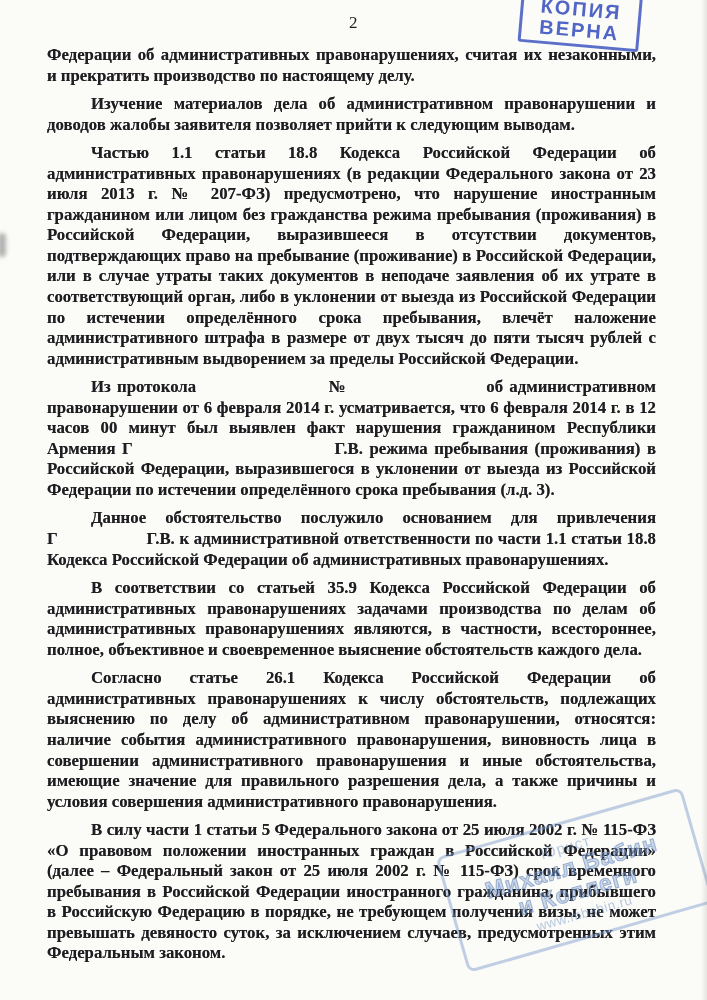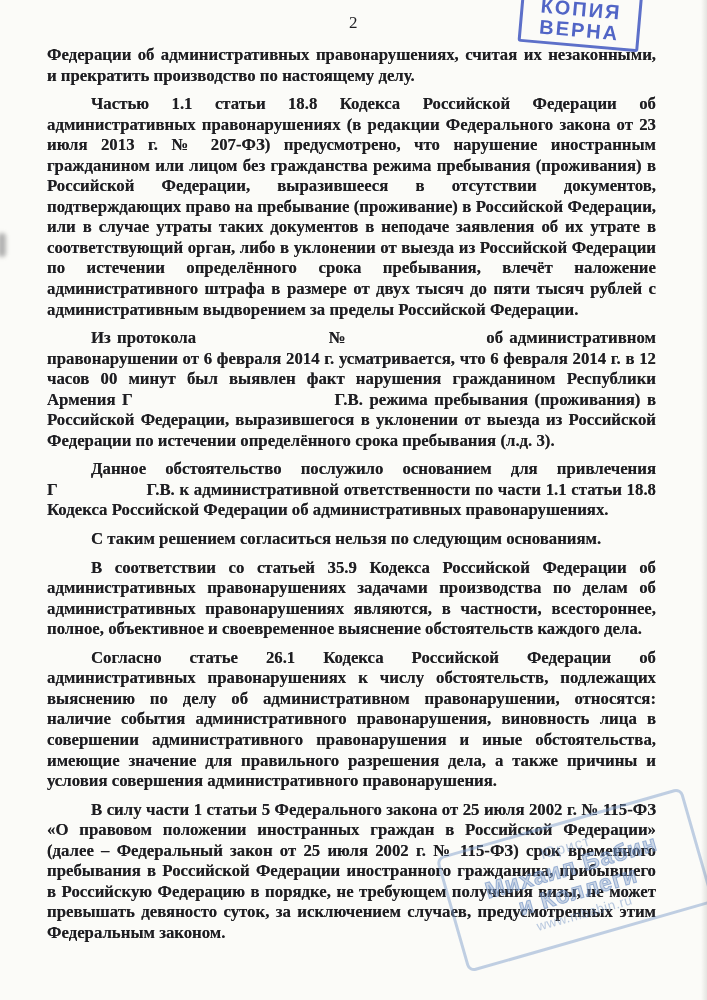--- a/index.html
+++ b/index.html
@@ -102,24 +102,24 @@
 
   <div class="page-number">2</div>
 
   <div class="stamp">
     <div class="stamp-line">КОПИЯ</div>
     <div class="stamp-line">ВЕРНА</div>
   </div>
 
   <div class="text-body" id="paragraphs">
       <p class="para">Федерации об административных правонарушениях, считая их незаконными, и прекратить производство по настоящему делу.</p>
+      <p class="para indent">Изучение материалов дела об административном правонарушении и доводов жалобы заявителя позволяет прийти к следующим выводам.</p>
       <p class="para indent">Частью 1.1 статьи 18.8 Кодекса Российской Федерации об административных правонарушениях (в редакции Федерального закона от 23 июля 2013 г. № 207-ФЗ) предусмотрено, что нарушение иностранным гражданином или лицом без гражданства режима пребывания (проживания) в Российской Федерации, выразившееся в отсутствии документов, подтверждающих право на пребывание (проживание) в Российской Федерации, или в случае утраты таких документов  в неподаче заявления об их утрате в соответствующий орган, либо в уклонении от выезда из Российской Федерации по истечении определённого срока пребывания, влечёт наложение административного штрафа в размере от двух тысяч до пяти тысяч рублей с административным выдворением за пределы Российской Федерации.</p>
       <p class="para indent">Из протокола&nbsp;&nbsp;&nbsp;&nbsp;&nbsp;&nbsp;&nbsp;&nbsp;&nbsp;&nbsp;&nbsp;&nbsp;&nbsp;&nbsp;&nbsp;&nbsp;&nbsp;&nbsp;&nbsp;&nbsp; №&nbsp;&nbsp;&nbsp;&nbsp;&nbsp;&nbsp;&nbsp;&nbsp;&nbsp;&nbsp;&nbsp;&nbsp;&nbsp;&nbsp;&nbsp;&nbsp;&nbsp;&nbsp;&nbsp;&nbsp;&nbsp; об административном правонарушении от 6 февраля 2014 г. усматривается, что 6 февраля 2014 г. в 12 часов 00 минут был выявлен факт нарушения гражданином Республики Армения Г&nbsp;&nbsp;&nbsp;&nbsp;&nbsp;&nbsp;&nbsp;&nbsp;&nbsp;&nbsp;&nbsp;&nbsp;&nbsp;&nbsp;&nbsp;&nbsp;&nbsp;&nbsp;&nbsp;&nbsp;&nbsp;&nbsp;&nbsp;&nbsp;&nbsp;&nbsp;&nbsp;&nbsp;&nbsp;&nbsp; Г.В. режима пребывания (проживания) в Российской Федерации, выразившегося в уклонении от выезда из Российской Федерации по истечении определённого срока пребывания (л.д. 3).</p>
       <p class="para indent">Данное обстоятельство послужило основанием для привлечения Г&nbsp;&nbsp;&nbsp;&nbsp;&nbsp;&nbsp;&nbsp;&nbsp;&nbsp;&nbsp;&nbsp;&nbsp;&nbsp;&nbsp;&nbsp;&nbsp;&nbsp;&nbsp; Г.В. к административной ответственности по части 1.1 статьи 18.8 Кодекса Российской Федерации об административных правонарушениях.</p>
-      <p class="para indent">С таким решением согласиться нельзя по следующим основаниям.</p>
       <p class="para indent">В соответствии со статьей 35.9 Кодекса Российской Федерации об административных правонарушениях задачами производства по делам об административных правонарушениях являются, в частности, всестороннее, полное, объективное и своевременное выяснение обстоятельств каждого дела.</p>
       <p class="para indent">Согласно статье 26.1 Кодекса Российской Федерации об административных правонарушениях к числу обстоятельств, подлежащих выяснению по делу об административном правонарушении, относятся: наличие события административного правонарушения, виновность лица в совершении административного правонарушения и иные обстоятельства, имеющие значение для правильного разрешения дела, а также причины и условия совершения административного правонарушения.</p>
       <p class="para indent">В силу части 1 статьи 5 Федерального закона от 25 июля 2002 г. № 115-ФЗ «О правовом положении иностранных граждан в Российской Федерации» (далее – Федеральный закон от 25 июля 2002 г. № 115-ФЗ) срок временного пребывания в Российской Федерации иностранного гражданина, прибывшего в Российскую Федерацию в порядке, не требующем получения визы, не может превышать девяносто суток, за исключением случаев, предусмотренных этим Федеральным законом.</p>
     </div>
 
   <div class="watermark">
     <div class="wm-small">Юрист</div>
     <div class="wm-big">Михаил Бабин</div>
     <div class="wm-big">и Коллеги</div>
     <div class="wm-url">www.mbabin.ru</div>

